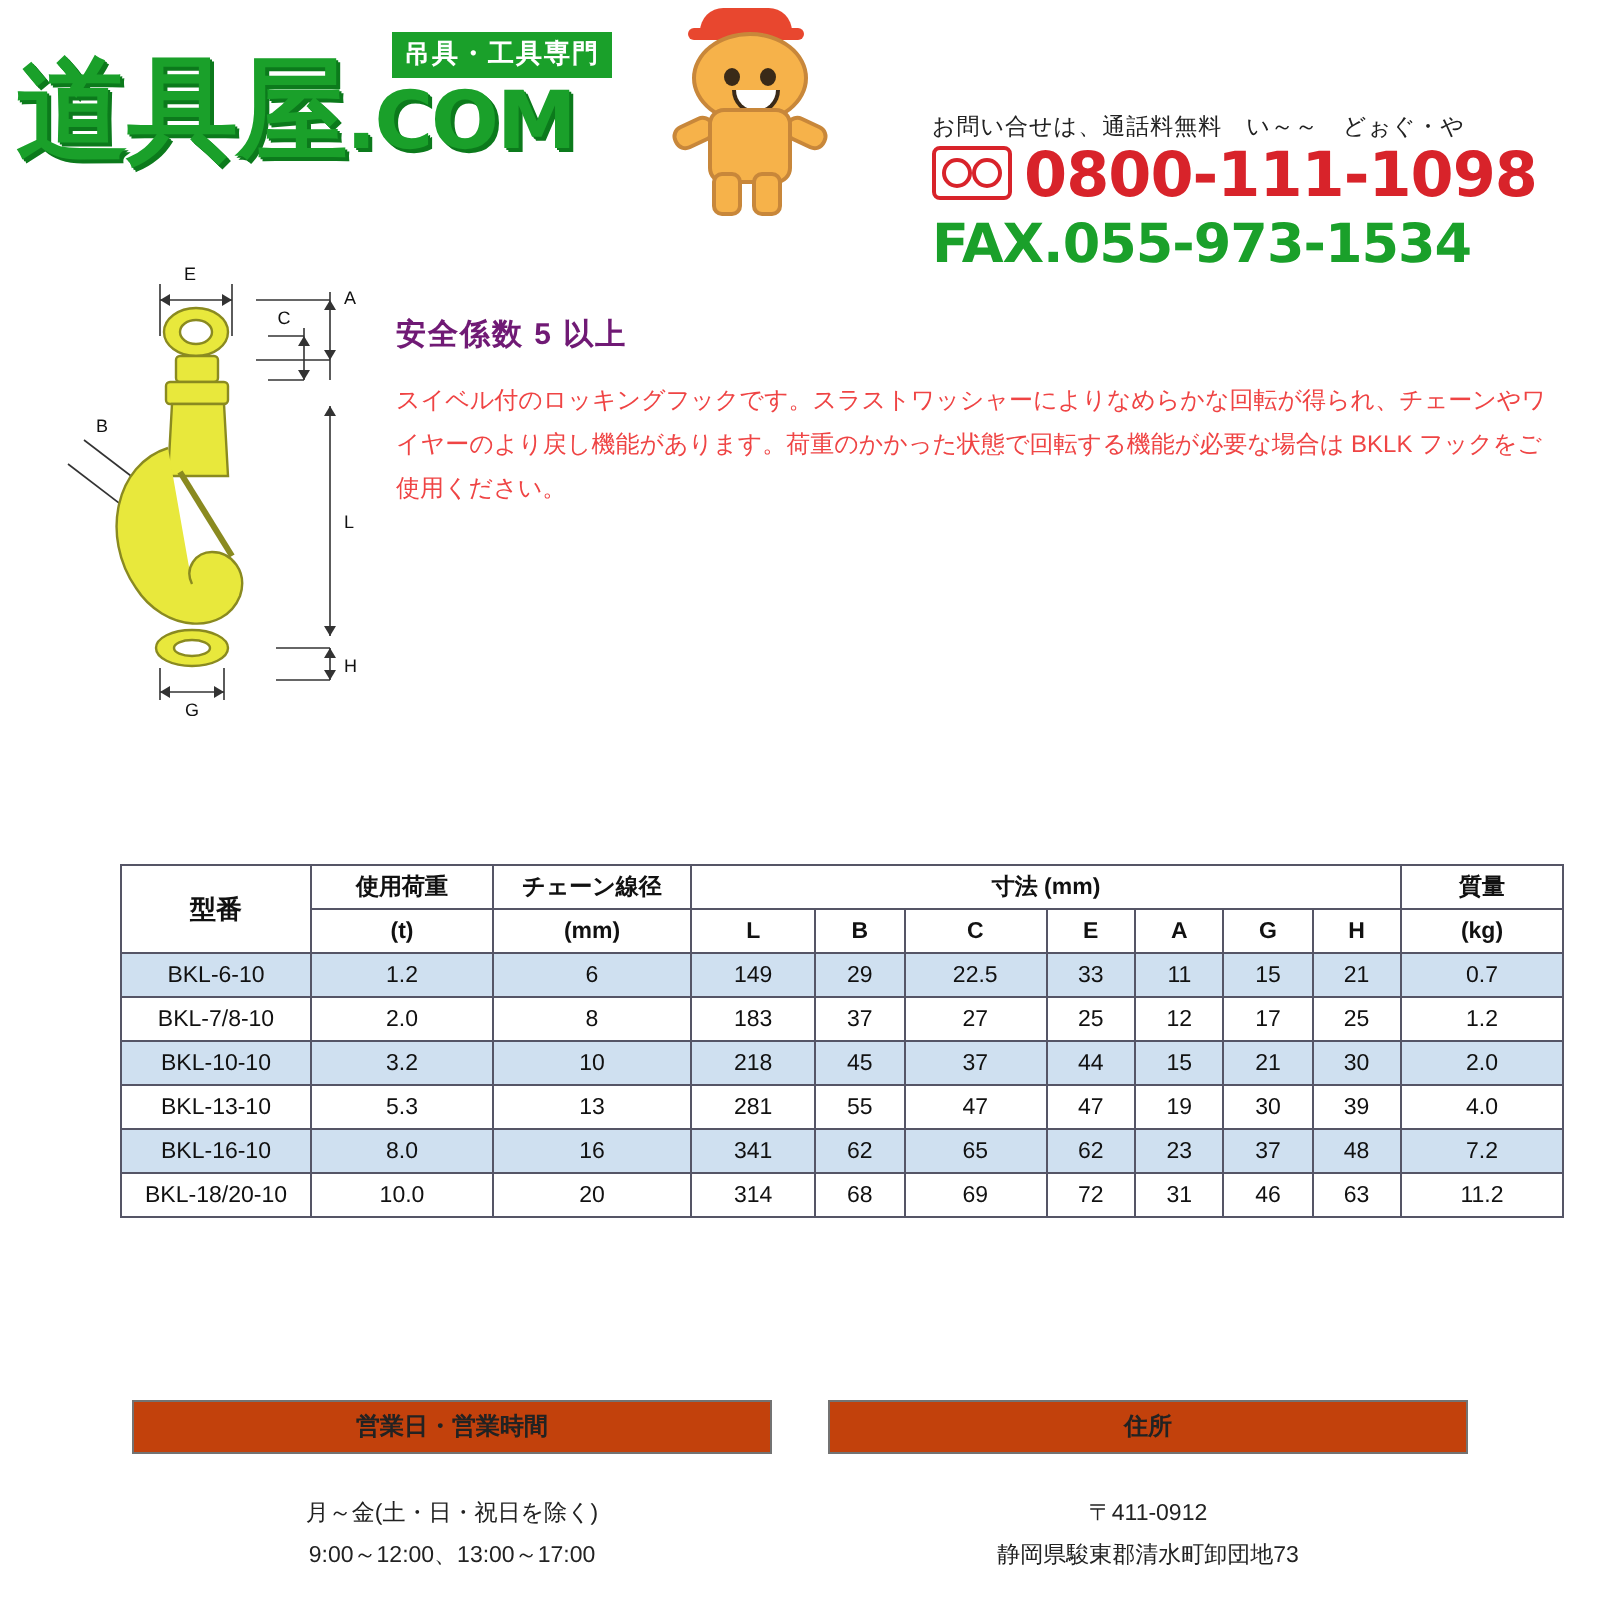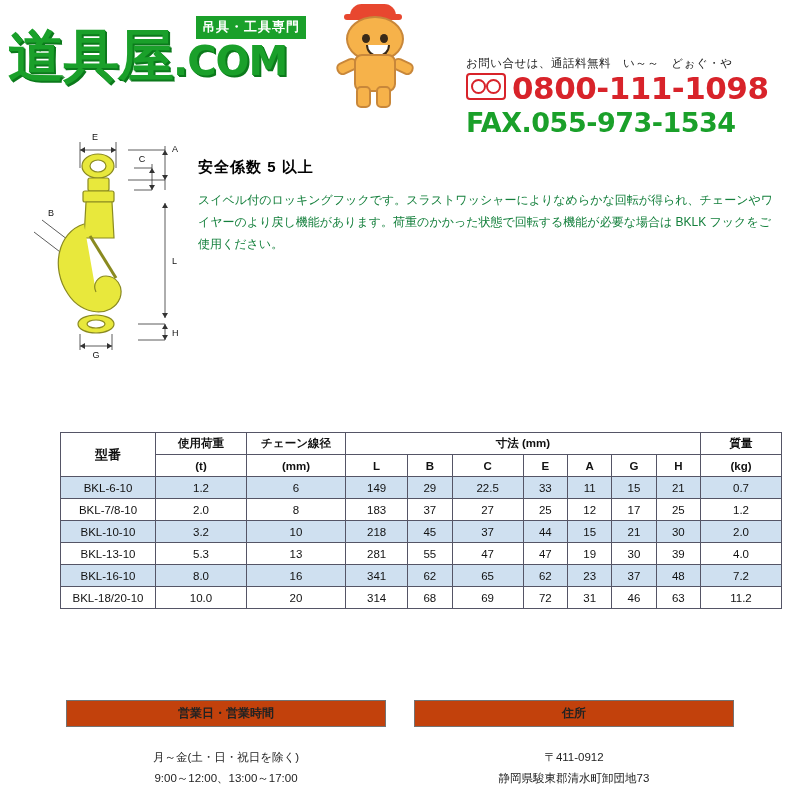--- a/index.html
+++ b/index.html
@@ -122,25 +122,25 @@
   .product{
     position:relative;height:250px;
   }
   .drawing{
     position:absolute;left:20px;top:10px;width:170px;height:230px;
   }
   .desc{
     position:absolute;left:198px;top:40px;width:580px;
   }
   .desc h2{
-    font-size:15px;margin:0 0 12px 0;font-weight:bold;color:#000000;
+    font-size:15px;margin:0 0 12px 0;font-weight:bold;color:#701a75;
     letter-spacing:1px;
   }
   .desc p{
-    font-size:12px;line-height:1.85;margin:0;color:#15803d;
+    font-size:12px;line-height:1.85;margin:0;color:#ef4444;
   }
 
   
   .table-wrap{
     position:absolute;left:40px;top:432px;width:722px;padding-left:20px;
   }
   table{
     border-collapse:collapse;width:722px;
     font-size:11.5px;
   }

